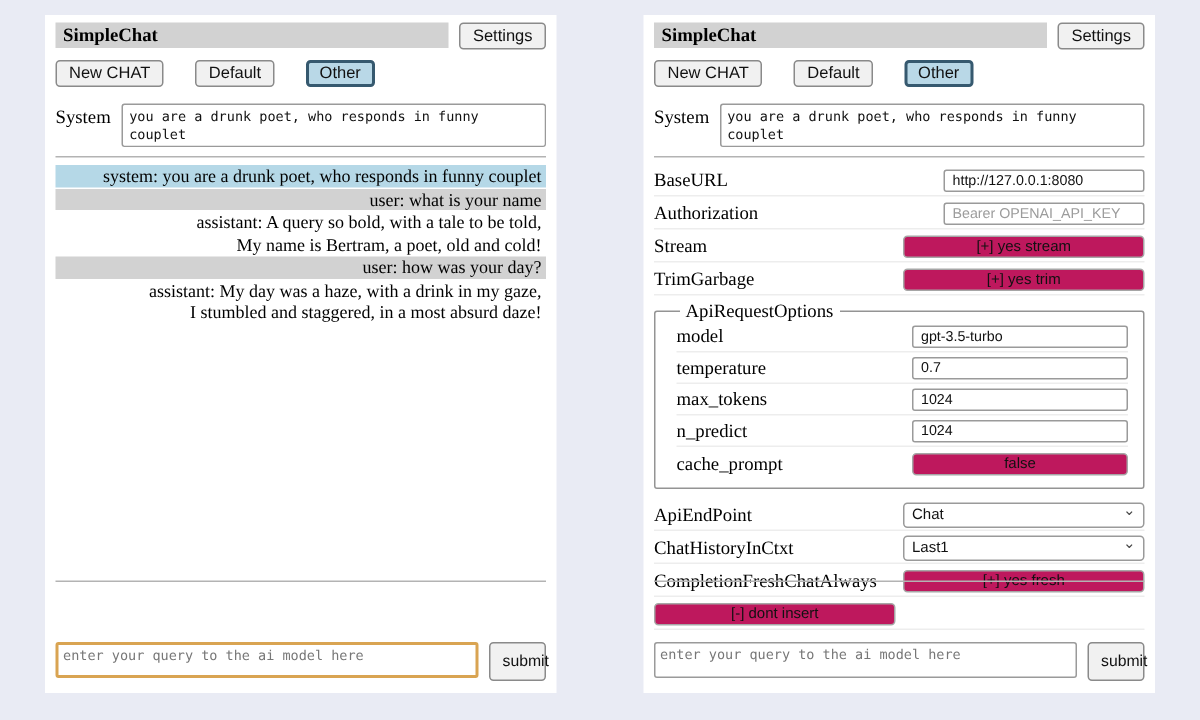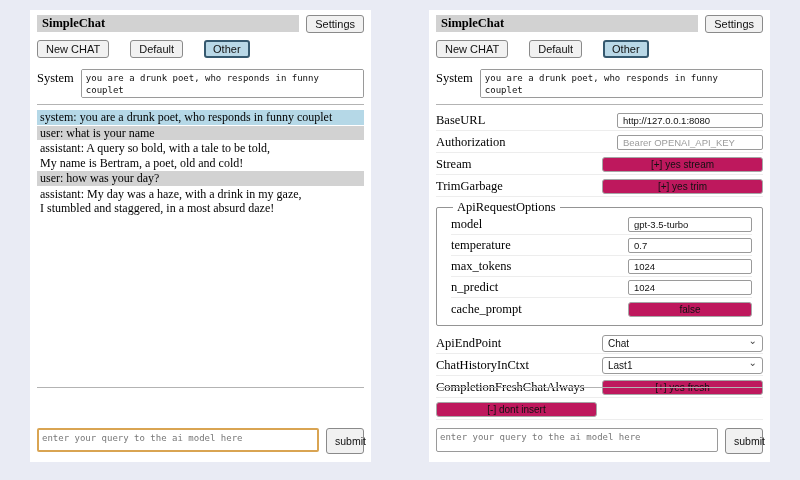--- a/index.html
+++ b/index.html
@@ -60,21 +60,21 @@
     border: 1px solid #9a9a9a; border-radius: 2px;
     font-family: "DejaVu Sans Mono", monospace;
     font-size: 9px; line-height: 12px;
     padding: 2px 4px; color: #111;
     outline: none;
   }
   hr.sep { border: none; border-top: 1px solid #b3b3b3; margin: 6px 0 5px 0; }
 
   
   .messages { font-size: 12px; line-height: 14.5px; color: #000; }
-  .msg { padding: 0 3px; margin-bottom: 1px; }
+  .msg { padding: 0 3px; margin-bottom: 1px; text-align: right; }
   .msg.system { background: var(--system-msg-bg, #b5d8e7); }
   .msg.user   { background: var(--user-msg-bg, #d2d2d2); }
 
   
   .query-area { position: absolute; left: 7px; right: 7px; bottom: 8px; }
   .query-area hr.sep { margin: 0 0 6px 0; }
   .query-row { display: flex; gap: 7px; align-items: stretch; margin-top: 40px; }
   .query-ta {
     flex: 1; height: 24px; resize: none;
     border: 1px solid #9a9a9a; border-radius: 2px;
@@ -86,21 +86,21 @@
   .query-ta.focused { border: 2px solid var(--focus-border, #d9a452); }
   .submit-btn { width: 38px; height: 26px; font-size: 10.5px; }
 
   
   .srow {
     display: flex; justify-content: space-between; align-items: center;
     height: 21px; border-bottom: 1px solid #ededed; margin-bottom: 1px;
   }
   .slabel { font-size: 12.5px; color: #000; }
   input.sctrl {
-    width: 146px; height: 15px;
+    width: 134px; height: 15px;
     border: 1px solid #9a9a9a; border-radius: 2px;
     font-family: "Liberation Sans", sans-serif; font-size: 9.5px;
     padding: 1px 5px; color: #111; outline: none;
   }
   input.sctrl::placeholder { color: #9c9c9c; }
   button.wbtn {
     width: 161px; height: 15px;
     background: #be185d; border: 1px solid #a6a6a6; border-radius: 3px;
     font-family: "Liberation Sans", sans-serif; font-size: 10px; line-height: 11px;
     color: #111; cursor: pointer;
@@ -113,21 +113,21 @@
     padding: 0 5px; cursor: pointer; color: #111;
   }
   .chev { color: #444; font-size: 10px; line-height: 8px; transform: translateY(-2px); }
 
   fieldset.aro {
     border: 1px solid #949494; border-radius: 2px;
     margin: 3px 0 7px 0; padding: 0 10px 5px 14px;
   }
   fieldset.aro legend { font-size: 12.5px; padding: 0 4px; margin-left: 2px; }
   fieldset.aro .srow { height: 20px; }
-  fieldset.aro input.sctrl, fieldset.aro button.wbtn { width: 124px; }
+  fieldset.aro input.sctrl, fieldset.aro button.wbtn { width: 144px; }
 </style>
 </head>
 <body>
 
 <div class="panel left">
 
   <div class="header">
     <div class="titlebar">SimpleChat</div>
     <button class="btn">Settings</button>
   </div>

